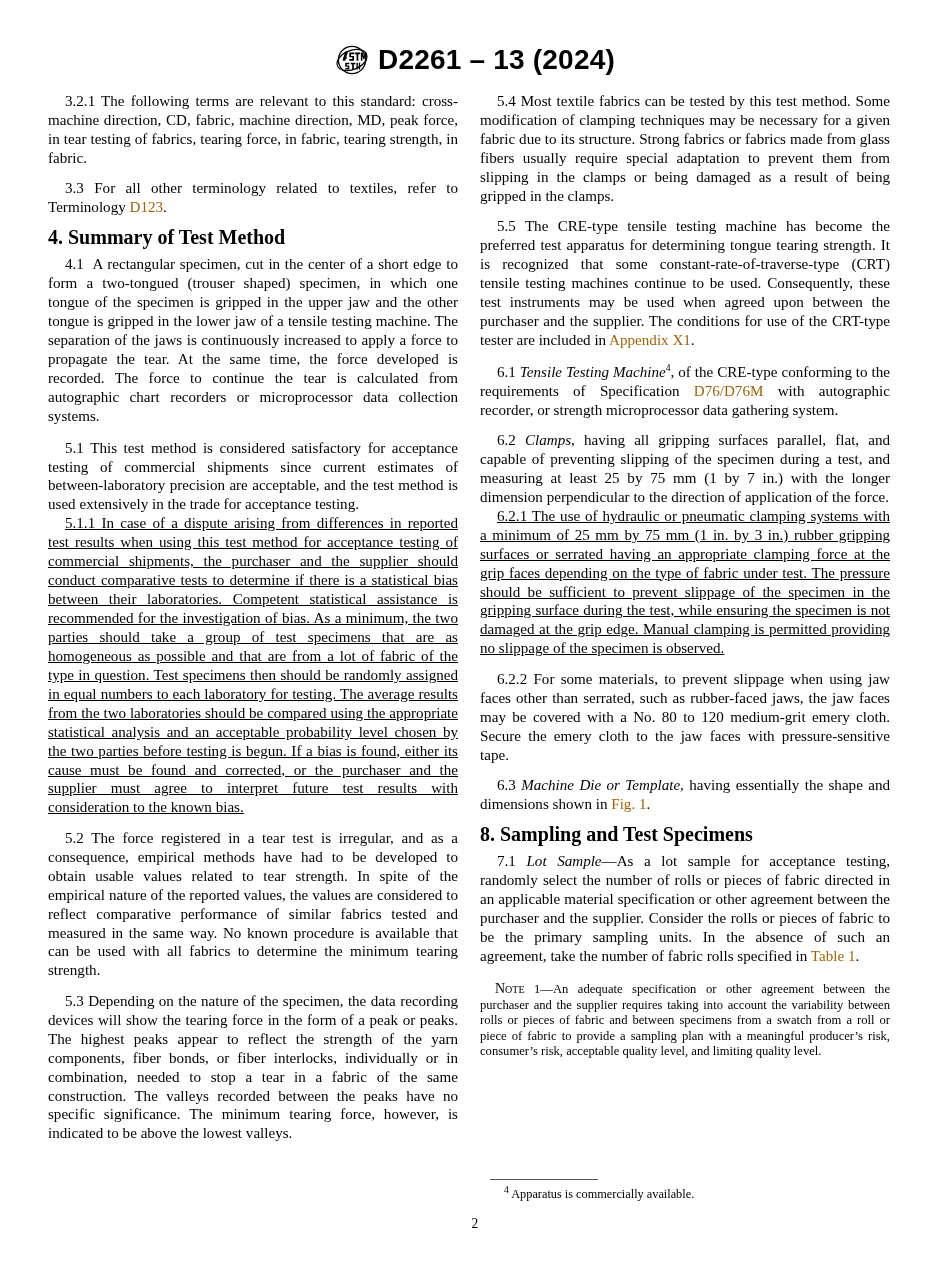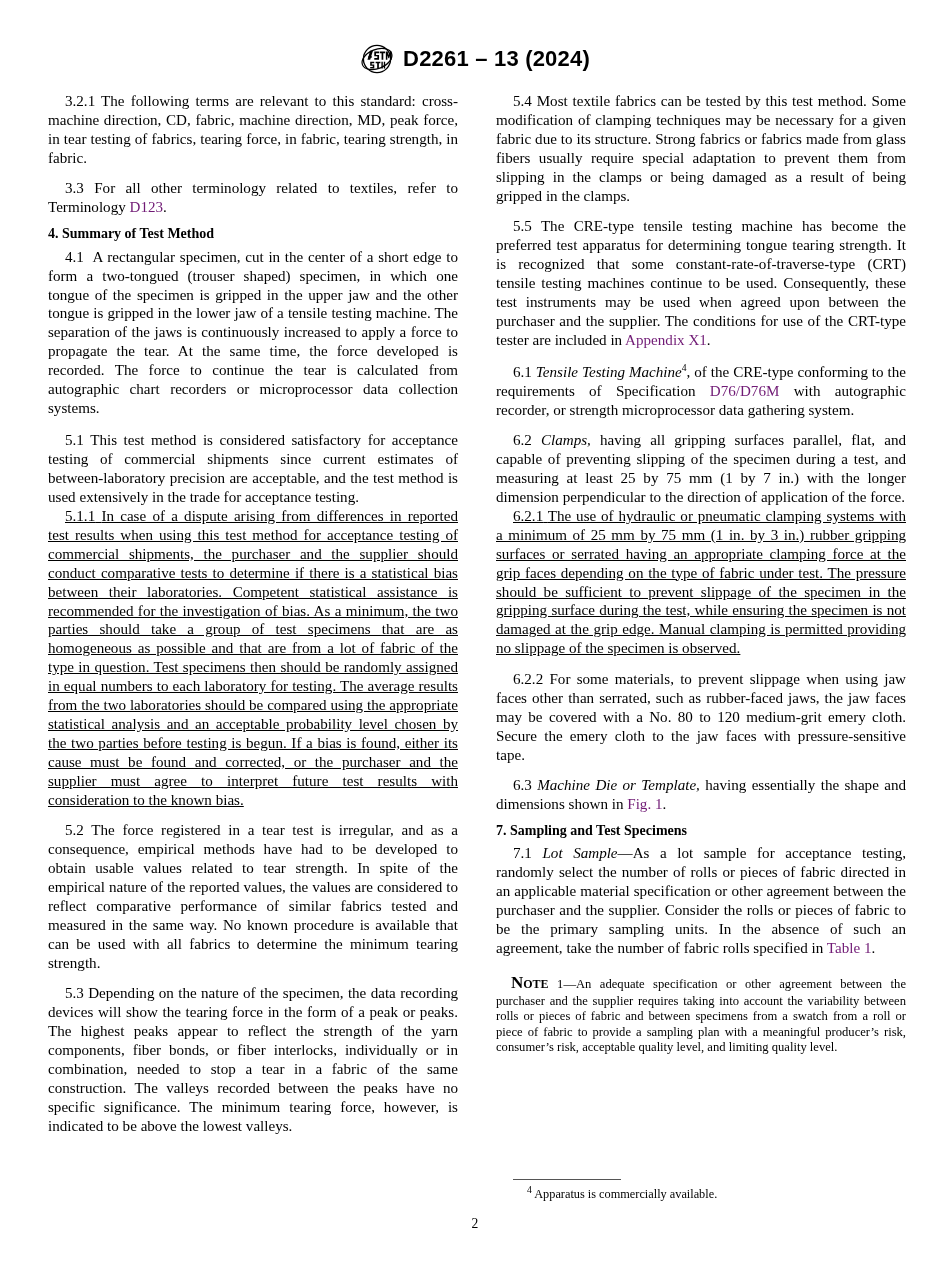--- a/index.html
+++ b/index.html
@@ -36,34 +36,34 @@
   }
   .astm-logo {
     width: 34px;
     height: 30px;
     flex: 0 0 auto;
     display: block;
   }
   .header-title {
     font-family: "Liberation Sans", "DejaVu Sans", sans-serif;
     font-weight: bold;
-    font-size: 22px;
+    font-size: 28px;
     letter-spacing: 0.2px;
     white-space: nowrap;
   }
 
   
   .columns {
     position: absolute;
     top: 92px;
     left: 48px;
     width: 854px;
     height: 1110px;
     display: flex;
-    gap: 38px;
+    gap: 22px;
   }
   .col {
     width: 410px;
     flex: 0 0 410px;
     position: relative;
   }
 
   p {
     margin: 0;
     font-size: 15.1px;
@@ -80,29 +80,29 @@
   }
   p.tight {
     margin-top: 0;
     text-decoration: underline;
   }
 
   h2.section {
     margin: 0;
     font-family: "Liberation Serif", "DejaVu Serif", serif;
     font-weight: bold;
-    font-size: 14px;
+    font-size: 20px;
     line-height: 1.25;
     text-align: left;
   }
   .sec-spacer { height: 8px; }
   .sec-spacer-sm { height: 5px; }
 
   .ref {
-    color: #701a75;
+    color: #a16207;
   }
   .ital {
     font-style: italic;
     margin-top: 40px;
   }
   sup {
     font-size: 9.6px;
     vertical-align: super;
     line-height: 0;
   }
@@ -110,28 +110,27 @@
   
   .note {
     margin-top: 15px;
     font-size: 12.6px;
     line-height: 1.23;
     text-align: justify;
     text-indent: 15px;
   }
   .note-label {
     font-variant: small-caps;
-    font-size: 17px;
-    font-weight: bold;
+    font-size: 14px;
   }
 
   
   .footnote-block {
     position: absolute;
-    left: 17px;
+    left: 10px;
     bottom: 0;
     width: 410px;
   }
   .footnote-rule {
     width: 108px;
     height: 1px;
     background: #555555;
     margin: 0 0 7px 0;
   }
   .footnote {
@@ -222,21 +221,21 @@
 
       <p class="indent gap"><span>6.2</span> <span class="ital">Clamps,</span> <span>having all gripping surfaces parallel, flat, and capable of preventing slipping of the specimen during a test, and measuring at least 25 by 75 mm (1 by 7 in.) with the longer dimension perpendicular to the direction of application of the force.</span></p>
 
       <p class="indent tight"><span>6.2.1</span> <span>The use of hydraulic or pneumatic clamping systems with a minimum of 25 mm by 75 mm (1 in. by 3 in.) rubber gripping surfaces or serrated having an appropriate clamping force at the grip faces depending on the type of fabric under test. The pressure should be sufficient to prevent slippage of the specimen in the gripping surface during the test, while ensuring the specimen is not damaged at the grip edge. Manual clamping is permitted providing no slippage of the specimen is observed.</span></p>
 
       <p class="indent gap"><span>6.2.2</span> <span>For some materials, to prevent slippage when using jaw faces other than serrated, such as rubber-faced jaws, the jaw faces may be covered with a No. 80 to 120 medium-grit emery cloth. Secure the emery cloth to the jaw faces with pressure-sensitive tape.</span></p>
 
       <p class="indent gap"><span>6.3</span> <span class="ital">Machine Die or Template,</span> <span>having essentially the shape and dimensions shown in</span> <a class="ref" href="#" style="text-decoration:none">Fig. 1</a><span>.</span></p>
 
       <div class="sec-spacer"></div>
-      <h2 class="section">7.  Sampling and Test Specimens</h2>
+      <h2 class="section">8.  Sampling and Test Specimens</h2>
       <div class="sec-spacer-sm"></div>
 
       <p class="indent"><span>7.1</span> <span class="ital">Lot Sample</span><span>—As a lot sample for acceptance testing, randomly select the number of rolls or pieces of fabric directed in an applicable material specification or other agreement between the purchaser and the supplier. Consider the rolls or pieces of fabric to be the primary sampling units. In the absence of such an agreement, take the number of fabric rolls specified in</span> <a class="ref" href="#" style="text-decoration:none">Table 1</a><span>.</span></p>
 
       <p class="note"><span class="note-label">Note</span> <span>1</span><span>—An adequate specification or other agreement between the purchaser and the supplier requires taking into account the variability between rolls or pieces of fabric and between specimens from a swatch from a roll or piece of fabric to provide a sampling plan with a meaningful producer’s risk, consumer’s risk, acceptable quality level, and limiting quality level.</span></p>
 
       <div class="footnote-block">
         <div class="footnote-rule"></div>
         <p class="footnote"><sup>4</sup> <span>Apparatus is commercially available.</span></p>
       </div>

